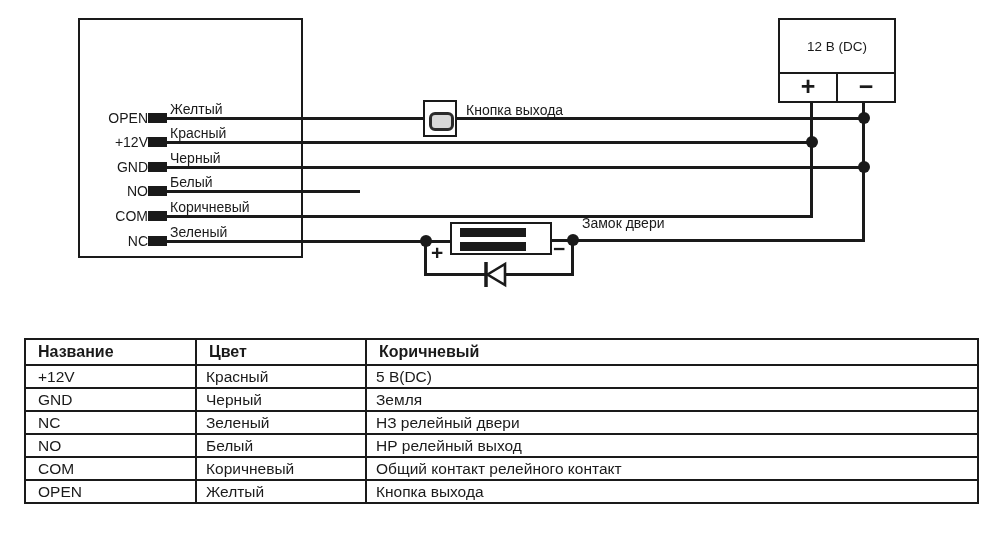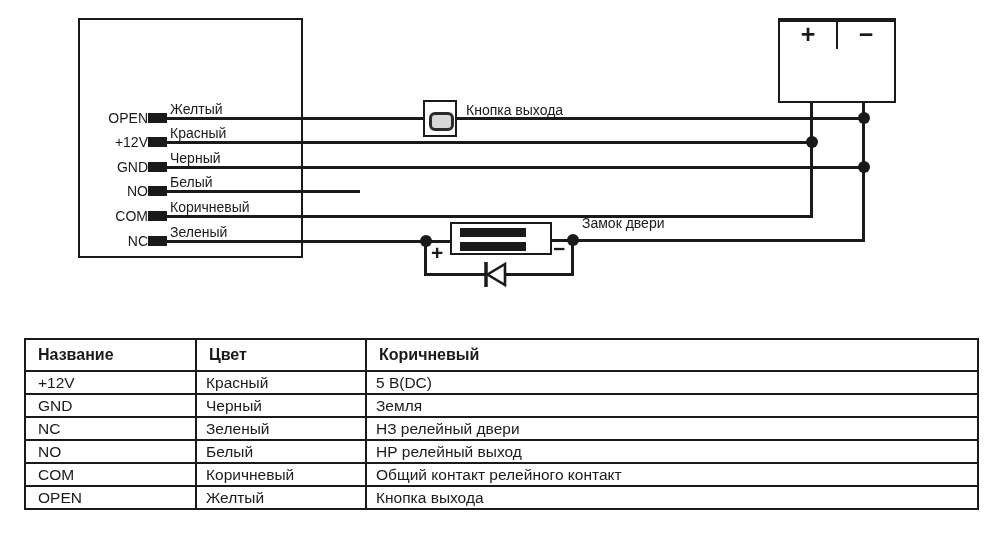--- a/index.html
+++ b/index.html
@@ -28,21 +28,21 @@
   #psu .psu-cell + .psu-cell { border-left:2px solid var(--ink); }
 
   #btn-cap { position:absolute; left:4px; top:10px; width:25px; height:19px;
              border:3px solid #2b2b2b; border-radius:6px; background:var(--button_fill); }
 
   #wiring-table { position:absolute; left:24px; top:338px; border-collapse:collapse; }
   #wiring-table th, #wiring-table td {
     border:2px solid var(--ink); text-align:left; vertical-align:middle;
     font-size:15.5px; padding:0 4px 0 9px; white-space:nowrap;
   }
-  #wiring-table th { font-weight:bold; padding-left:12px; height:32px; font-size:16px; }
+  #wiring-table th { font-weight:bold; padding-left:12px; height:26px; font-size:16px; }
   #wiring-table td { height:23px; }
   #wiring-table td:first-child { padding-left:12px; }
   .c-name { width:171px; } .c-color { width:170px; } .c-purpose { width:612px; }
   svg .stroke { stroke:var(--ink); }
 </style>
 </head>
 <body>
 
 <div id="canvas">
 
@@ -88,20 +88,21 @@
   <div class="dot" style="left:858px; top:161px;"></div>
   <div class="dot" style="left:420px; top:235px;"></div>
   <div class="dot" style="left:567px; top:234px;"></div>
 
   <div class="box" style="left:423px; top:100px; width:34px; height:37px;">
     <div id="btn-cap"></div>
   </div>
   <div class="abs" style="left:466px; top:103px; font-size:14px; line-height:14px;">Кнопка выхода</div>
 
   <div class="box" id="psu" style="left:778px; top:18px; width:118px; height:85px;">
+    <div class="psu-top">12 В (DC)</div>
     <div class="psu-row">
       <div class="psu-cell">+</div>
       <div class="psu-cell">−</div>
     </div>
   </div>
 
   <div class="box" style="left:450px; top:222px; width:102px; height:33px;">
     <div class="lock-bar" style="top:4px;"></div>
     <div class="lock-bar" style="top:18px;"></div>
   </div>

